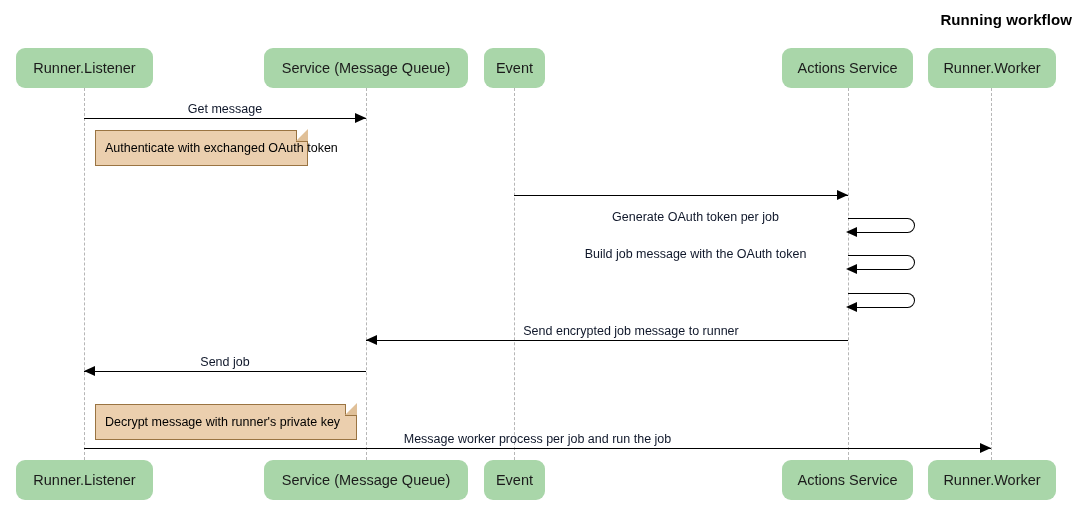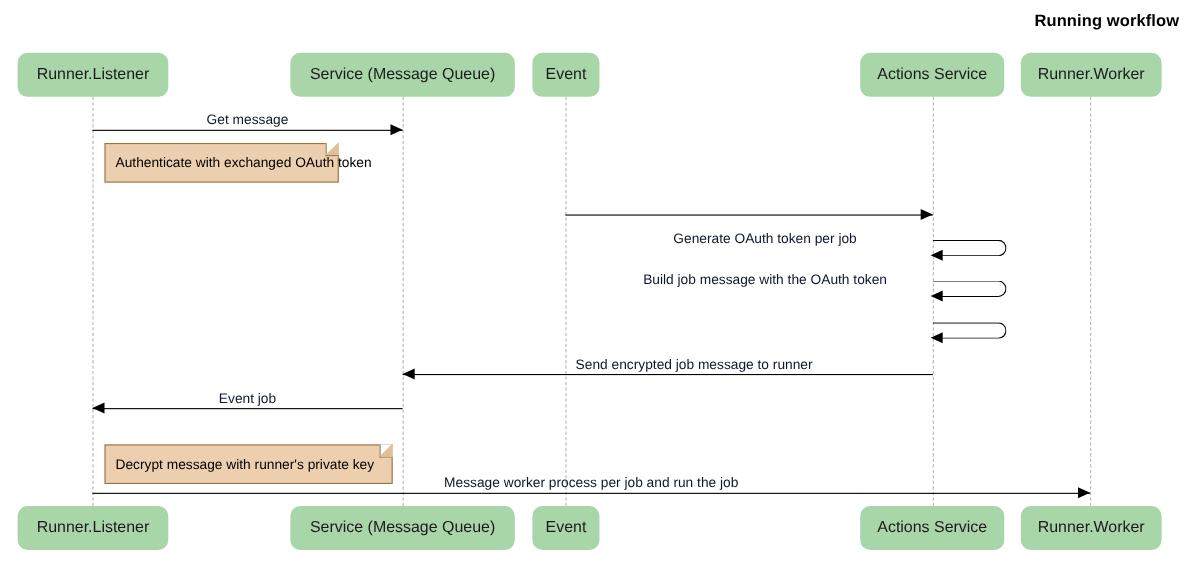--- a/index.html
+++ b/index.html
@@ -191,21 +191,21 @@
 
   <div class="selfloop" style="left:848px; top:293px; width:67px; height:15px;"></div>
   <div class="arrowhead left" style="left:846px; top:302px;"></div>
 
   <div class="msg" style="left:366px; top:340px; width:482px;"></div>
   <div class="arrowhead left" style="left:366px; top:335px;"></div>
   <div class="msg-label" style="left:366px; top:324px; width:482px;margin-left:24px;">Send encrypted job message to runner</div>
 
   <div class="msg" style="left:84px; top:371px; width:282px;"></div>
   <div class="arrowhead left" style="left:84px; top:366px;"></div>
-  <div class="msg-label" style="left:84px; top:355px; width:282px;">Event job</div>
+  <div class="msg-label" style="left:84px; top:355px; width:282px;">Send job</div>
 
   <div class="note" style="left:95px; top:383px; width:262px; height:36px;margin-top:21px;">
     <span>Decrypt message with runner's private key</span>
     <span class="note-fold"></span>
   </div>
 
   <div class="msg" style="left:84px; top:448px; width:907px;"></div>
   <div class="arrowhead right" style="left:980px; top:443px;"></div>
   <div class="msg-label" style="left:84px; top:432px; width:907px;">Message worker process per job and run the job</div>
 

